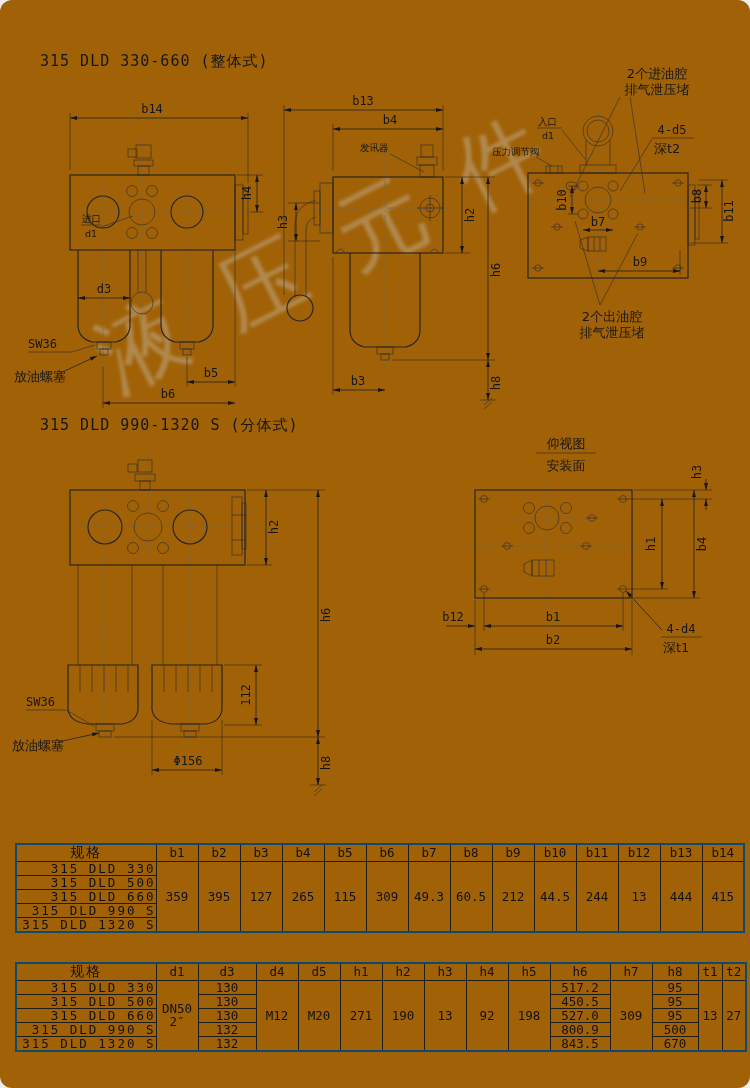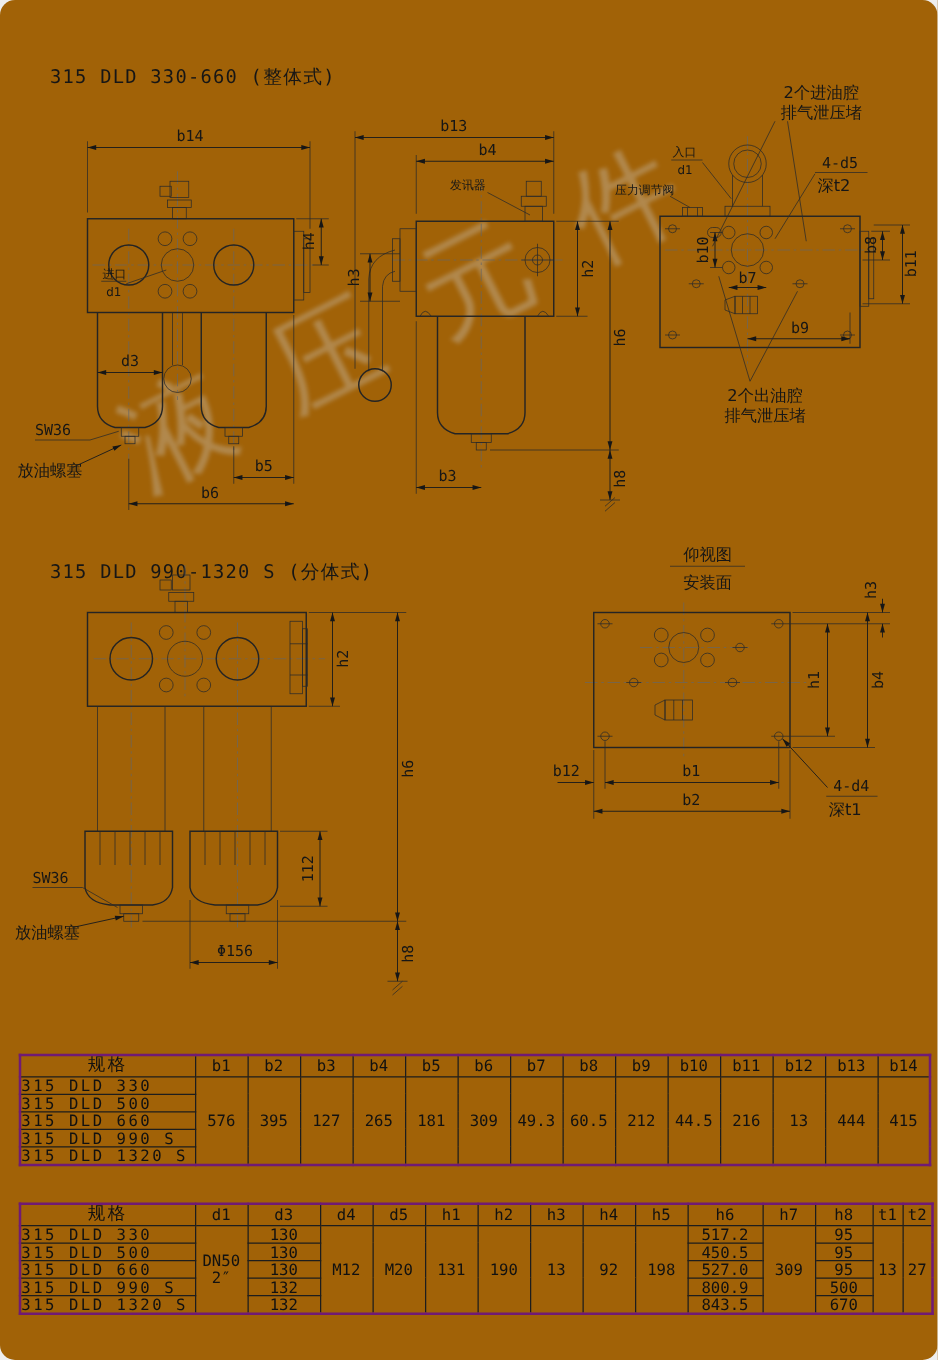--- a/index.html
+++ b/index.html
@@ -14,38 +14,38 @@
   svg{position:absolute;left:0;}
   svg text{font-family:"DejaVu Sans Mono","Liberation Mono",monospace;fill:#161616;}
   .ol{fill:none;stroke:#242424;stroke-width:1.15;}
   .tl{fill:none;stroke:#2a2a2a;stroke-width:0.6;}
   .dm{fill:none;stroke:#1c1c1c;stroke-width:0.75;}
   .cl{fill:none;stroke:#666;stroke-width:0.55;stroke-dasharray:10 3 2 3;}
   .dt{font-size:12px;}
   .sm{font-size:9.5px;font-family:"DejaVu Sans","Liberation Sans",sans-serif;}
   .zh{font-size:13px;font-family:"DejaVu Sans","Liberation Sans",sans-serif;}
   table.spec{position:absolute;border-collapse:collapse;table-layout:fixed;background:transparent;
-             border:2px solid #701a75;}
+             border:2px solid #0c4a6e;}
   .spec td,.spec th{border:1px solid #1d1d1d;padding:0;text-align:center;
       font-family:"DejaVu Sans Mono","Liberation Mono",monospace;font-size:12.5px;
       font-weight:normal;color:#111;line-height:13px;overflow:hidden;white-space:nowrap;}
   .spec tr{height:13px;}
   .spec tr.hd{height:17px;}
   .spec th.zhh{font-family:"DejaVu Sans","Liberation Sans",sans-serif;font-size:14px;letter-spacing:2px;}
-  .spec td.sname{text-align:left;letter-spacing:2px;}
+  .spec td.sname{text-align:right;letter-spacing:2px;}
 </style>
 </head>
 <body>
 
 <div class="page">
 
   <div class="watermark">液压元件</div>
 
   <div class="title" style="left:40px;top:52px;">315 DLD 330-660 (整体式)</div>
-  <div class="title" style="left:40px;top:416px;margin-top:32px;">315 DLD 990-1320 S (分体式)</div>
+  <div class="title" style="left:40px;top:416px;">315 DLD 990-1320 S (分体式)</div>
 
   <svg style="top:45px;" width="750" height="382" viewBox="0 0 750 382">
     <defs>
       <marker id="ar" viewBox="0 0 10 6" refX="9.4" refY="3" markerWidth="10.5" markerHeight="6.5" orient="auto-start-reverse">
           <path d="M0.6,0.5 L9.4,3 L0.6,5.5 Z" fill="#161616"></path>
         </marker>
     </defs>
 
     <g>
 
@@ -458,31 +458,31 @@
           <th>b8</th>
       <th>b9</th>
           <th>b10</th>
       <th>b11</th>
           <th>b12</th>
       <th>b13</th>
           <th>b14</th>
     </tr>
     <tr>
       <td class="sname">315 DLD 330</td>
-      <td rowspan="5">576</td>
+      <td rowspan="5">359</td>
       <td rowspan="5">395</td>
       <td rowspan="5">127</td>
       <td rowspan="5">265</td>
-      <td rowspan="5">181</td>
+      <td rowspan="5">115</td>
       <td rowspan="5">309</td>
       <td rowspan="5">49.3</td>
       <td rowspan="5">60.5</td>
       <td rowspan="5">212</td>
       <td rowspan="5">44.5</td>
-      <td rowspan="5">216</td>
+      <td rowspan="5">244</td>
       <td rowspan="5">13</td>
       <td rowspan="5">444</td>
       <td rowspan="5">415</td>
     </tr>
     <tr>
           <td class="sname">315 DLD 500</td>
         </tr>
     <tr>
           <td class="sname">315 DLD 660</td>
         </tr>
@@ -532,21 +532,21 @@
           <th>t2</th>
     </tr>
     <tr>
       <td class="sname">315 DLD 330</td>
       <td rowspan="5">
         <span>DN50</span><br><span>2″</span>
       </td>
       <td>130</td>
       <td rowspan="5">M12</td>
       <td rowspan="5">M20</td>
-      <td rowspan="5">131</td>
+      <td rowspan="5">271</td>
       <td rowspan="5">190</td>
       <td rowspan="5">13</td>
       <td rowspan="5">92</td>
       <td rowspan="5">198</td>
       <td>517.2</td>
       <td rowspan="5">309</td>
       <td>95</td>
       <td rowspan="5">13</td>
       <td rowspan="5">27</td>
     </tr>

